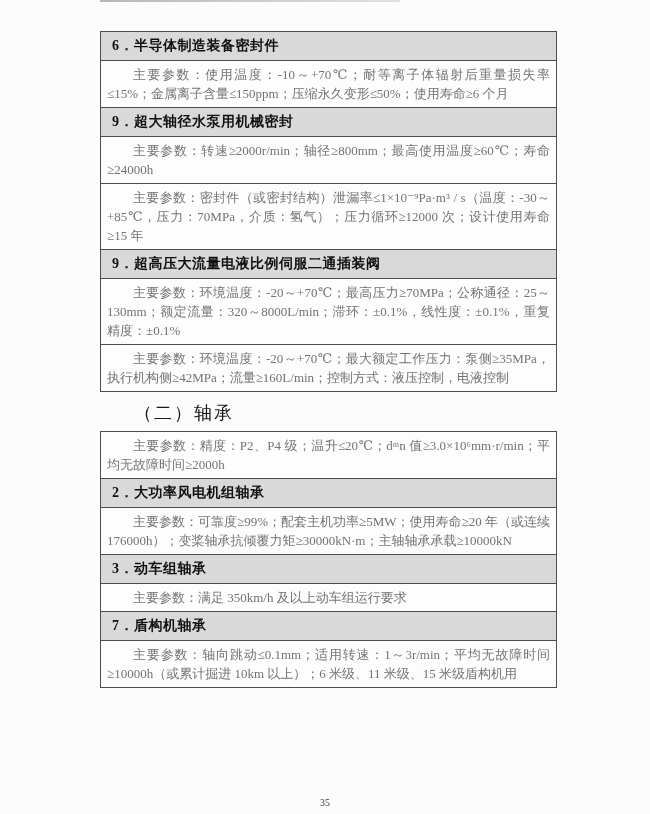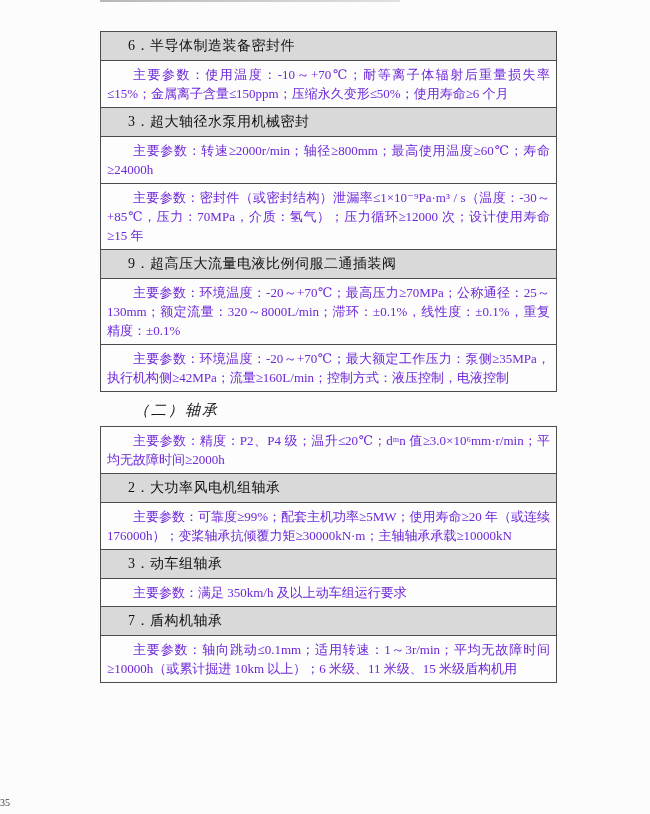--- a/index.html
+++ b/index.html
@@ -28,47 +28,47 @@
     border-collapse: collapse;
     width: 100%;
     table-layout: fixed;
   }
   table.spec-table td {
     border: 1px solid #4d4d4d;
     vertical-align: middle;
   }
   tr.hdr td {
     background: #d9d9d9;
-    font-weight: normal;
+    font-weight: bold;
     color: #111114;
     font-size: 14px;
     line-height: 18px;
-    padding: 5px 6px 5px 27px;
+    padding: 5px 6px 5px 11px;
     letter-spacing: .5px;
   }
   tr.bdy td {
     background: #fdfdfd;
-    color: #6d28d9;
+    color: #737373;
     font-size: 13px;
     line-height: 19px;
     padding: 4px 6px;
     text-indent: 2em;
     text-align: justify;
   }
   .section-heading {
     margin: 9px 0 6px 34px;
-    font-size: 15px;
-    font-style: italic;
+    font-size: 18px;
     letter-spacing: 2px;
     color: #17171c;
   }
   .page-number {
     position: absolute;
     left: 0; right: 0;
     bottom: 6px;
+    text-align: center;
     font-size: 10px;
     color: #3a3a3a;
   }
 </style>
 </head>
 <body>
 
 <div class="page">
   <div class="top-artifact"></div>
 
@@ -76,21 +76,21 @@
 
     <table class="spec-table">
       <tbody>
         <tr class="hdr">
           <td>6．半导体制造装备密封件</td>
         </tr>
         <tr class="bdy">
           <td>主要参数：使用温度：-10～+70℃；耐等离子体辐射后重量损失率≤15%；金属离子含量≤150ppm；压缩永久变形≤50%；使用寿命≥6 个月</td>
         </tr>
         <tr class="hdr">
-          <td>3．超大轴径水泵用机械密封</td>
+          <td>9．超大轴径水泵用机械密封</td>
         </tr>
         <tr class="bdy">
           <td>主要参数：转速≥2000r/min；轴径≥800mm；最高使用温度≥60℃；寿命≥24000h</td>
         </tr>
         <tr class="bdy">
           <td>主要参数：密封件（或密封结构）泄漏率≤1×10⁻⁹Pa·m³ / s（温度：-30～+85℃，压力：70MPa，介质：氢气）；压力循环≥12000 次；设计使用寿命≥15 年</td>
         </tr>
         <tr class="hdr">
           <td>9．超高压大流量电液比例伺服二通插装阀</td>
         </tr>

